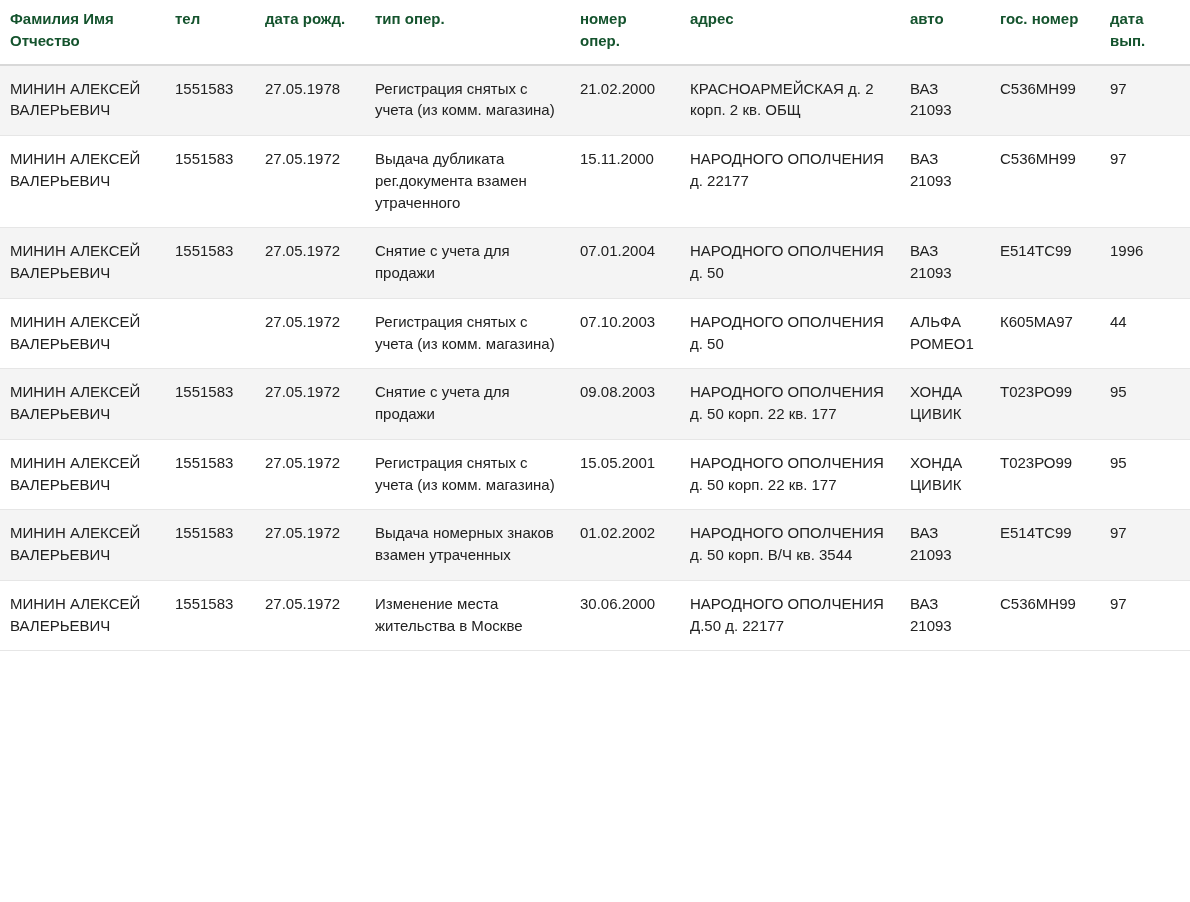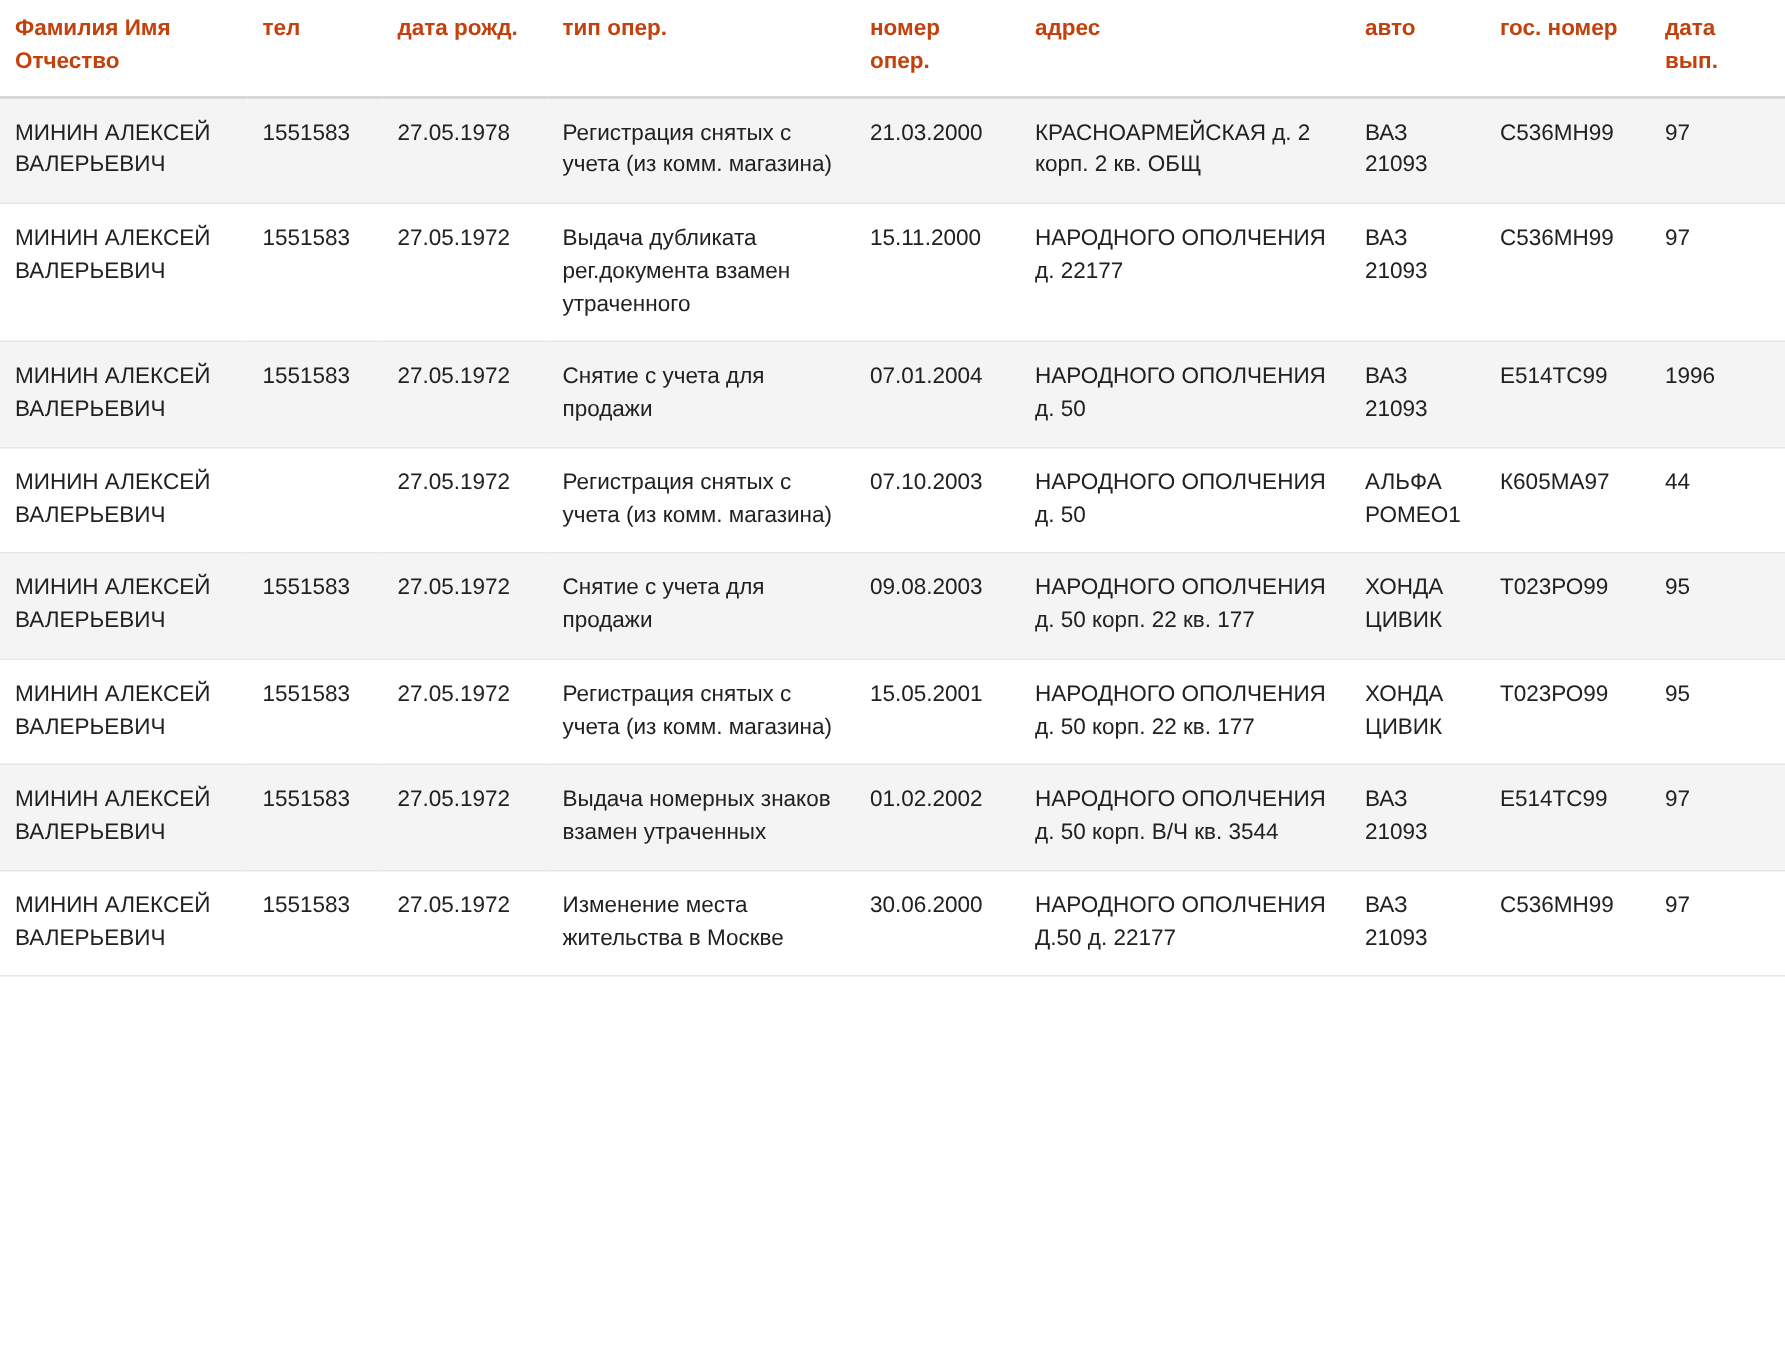--- a/index.html
+++ b/index.html
@@ -18,21 +18,21 @@
     width: 1190px;
     border-collapse: collapse;
     table-layout: fixed;
     font-size: 15px;
   }
   table.records thead th {
     text-align: left;
     vertical-align: top;
     font-weight: bold;
     font-size: 15px;
-    color: #c2410c;
+    color: #14532d;
     padding: 8px 10px 12px 10px;
     line-height: 1.45;
     border-bottom: 2px solid #d8d8d8;
     background: #ffffff;
   }
   table.records tbody td {
     vertical-align: top;
     padding: 12px 10px 14px 10px;
     line-height: 1.45;
     border-bottom: 1px solid #e6e6e6;
@@ -83,21 +83,21 @@
       <th>гос. номер</th>
       <th>дата вып.</th>
     </tr>
   </thead>
   <tbody id="records-body">
       <tr class="odd">
         <td>МИНИН АЛЕКСЕЙ ВАЛЕРЬЕВИЧ</td>
         <td>1551583</td>
         <td>27.05.1978</td>
         <td>Регистрация снятых с учета (из комм. магазина)</td>
-        <td>21.03.2000</td>
+        <td>21.02.2000</td>
         <td>КРАСНОАРМЕЙСКАЯ д. 2 корп. 2 кв. ОБЩ</td>
         <td>ВАЗ 21093</td>
         <td>С536МН99</td>
         <td>97</td>
       </tr>
       <tr class="even">
         <td>МИНИН АЛЕКСЕЙ ВАЛЕРЬЕВИЧ</td>
         <td>1551583</td>
         <td>27.05.1972</td>
         <td>Выдача дубликата рег.документа взамен утраченного</td>

